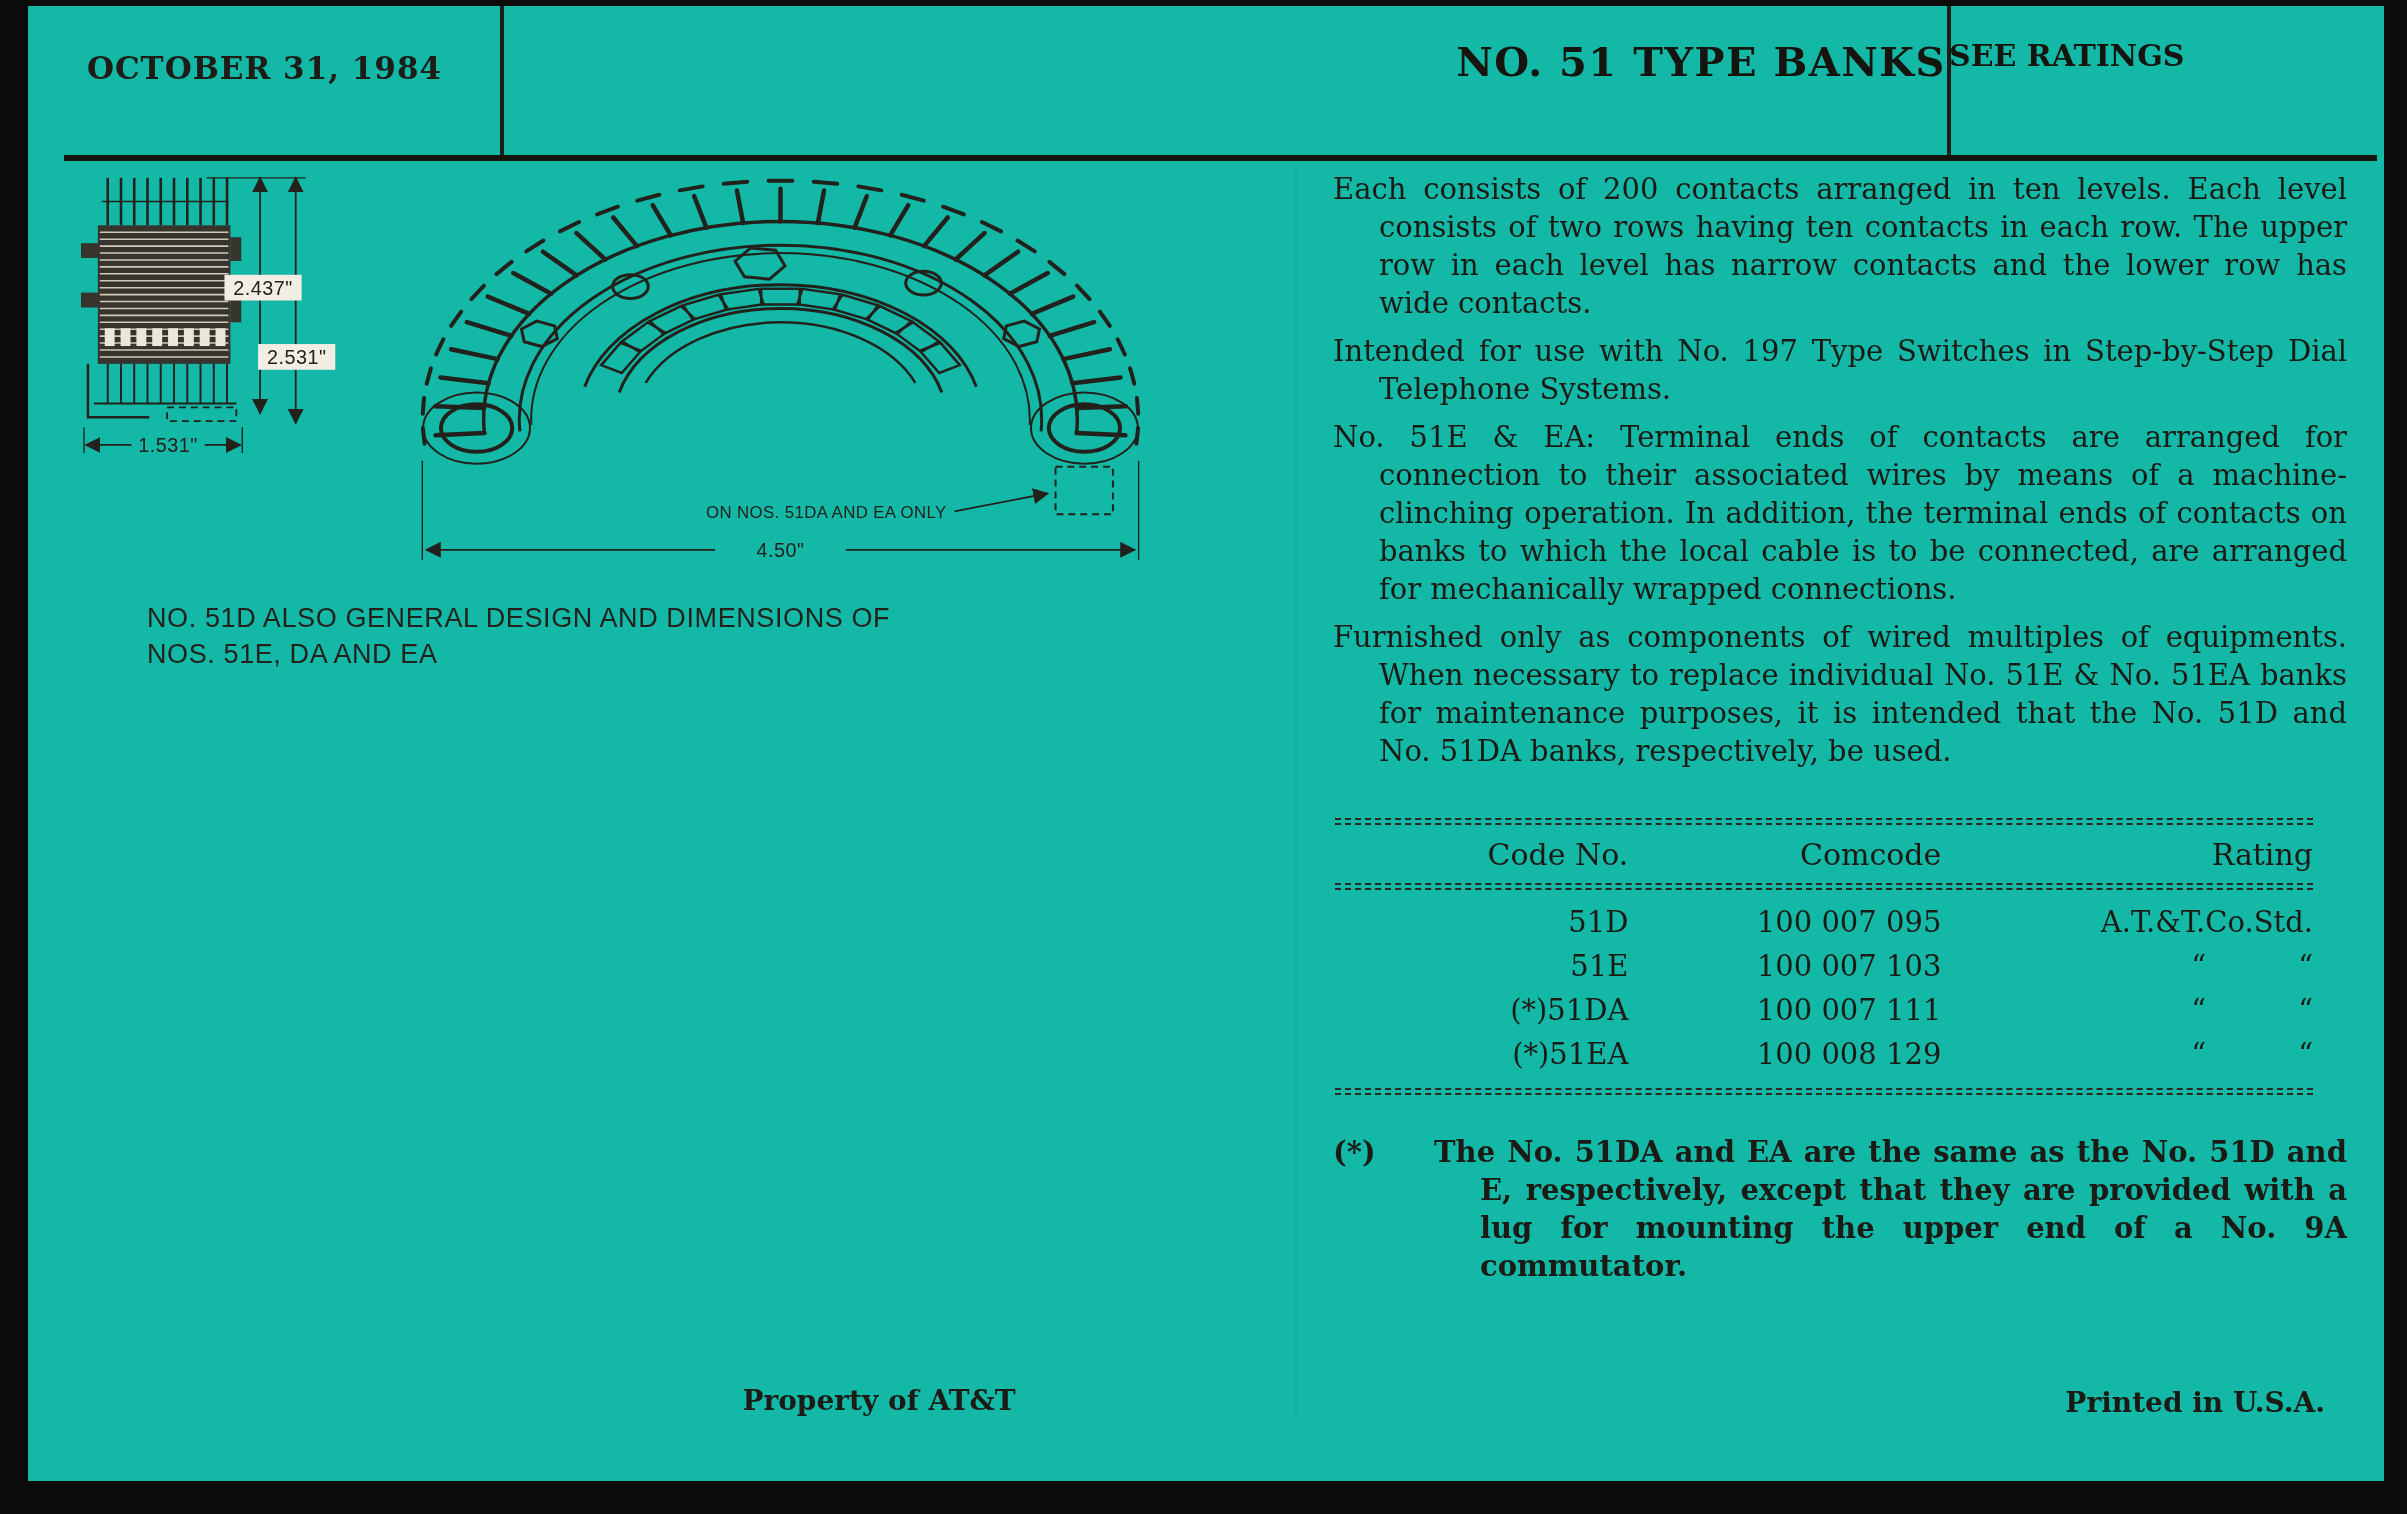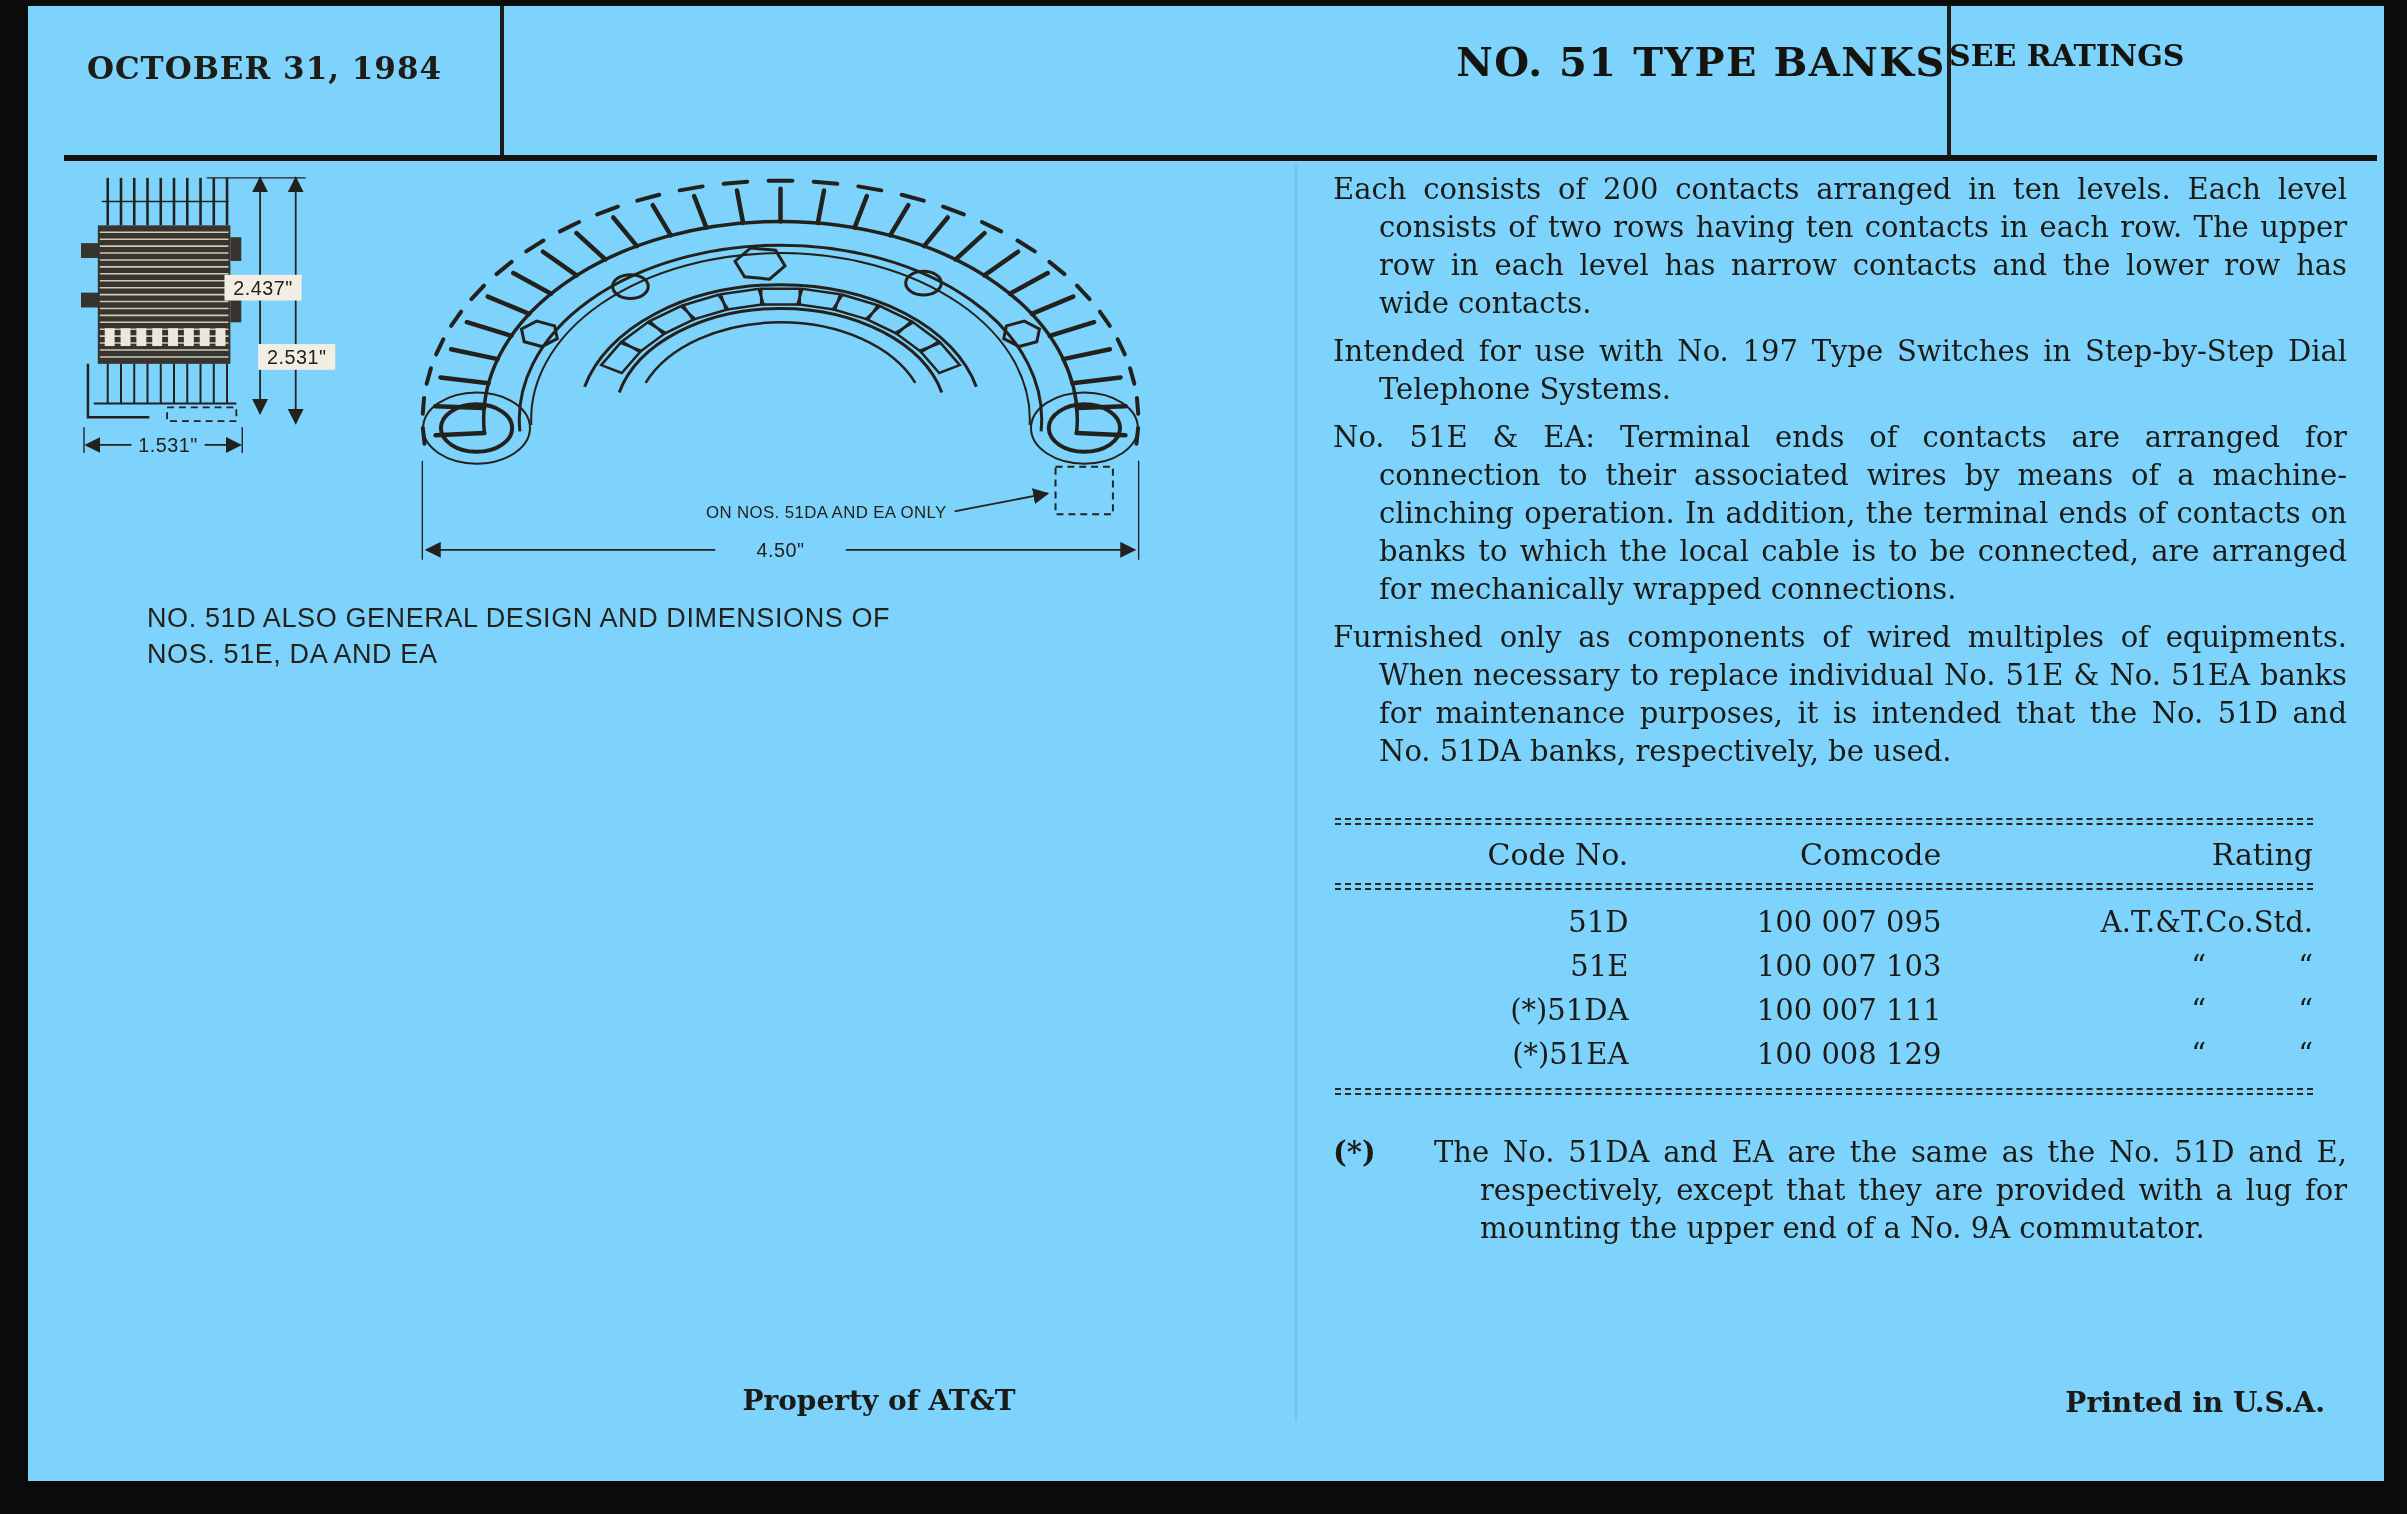--- a/index.html
+++ b/index.html
@@ -1,18 +1,18 @@
 <!DOCTYPE html>
 <html><head>
 <meta charset="utf-8">
 <style>
   *{margin:0;padding:0;box-sizing:border-box}
   html,body{width:2408px;height:1515px;background:#0b0b0b;position:relative;overflow:hidden;
             font-family:"DejaVu Serif",serif}
-  .paper{position:absolute;left:28px;top:6px;width:2356px;height:1475px;background:#7dd3fc}
+  .paper{position:absolute;left:28px;top:6px;width:2356px;height:1475px;background:#14b8a6}
   .notch{position:absolute;background:#0b0b0b}
   .crease{position:absolute;left:1267px;top:158px;width:2px;height:1257px;background:rgba(60,55,45,.10)}
 
   
   .hdr-date{position:absolute;left:0;top:44px;width:473px;text-align:center;
             font:bold 31px "DejaVu Serif",serif;color:#1e1c16;letter-spacing:1px}
   .vline{position:absolute;top:0;width:4px;height:149px;background:#1e1c16}
   .v1{left:472px}.v2{left:1919px}
   .hdr-title{position:absolute;left:475px;top:32px;width:1443px;text-align:right;
              font:bold 40px "DejaVu Serif",serif;letter-spacing:1.5px;color:#16140e}
@@ -40,21 +40,21 @@
   .rtable{margin:48px 0 0 2px;width:978px}
   .rule-d{height:7px;border-top:2px dashed #2a2820;border-bottom:2px dashed #2a2820}
   .trow{display:grid;grid-template-columns:30% 32% 38%;text-align:right;
         font:29px "DejaVu Serif",serif;line-height:44px}
   .thead{padding:8px 0 6px 0;font-size:30px}
   .tbody{padding:10px 0 12px 0}
 
   
   .fnote{display:flex;margin-top:38px;font:29px/38px "DejaVu Serif",serif}
   .fn-marker{flex:0 0 101px;font-weight:bold}
-  .fn-text{flex:1;text-align:justify;text-indent:-46px;padding-left:46px;font-weight:normal;
+  .fn-text{flex:1;text-align:justify;text-indent:-46px;padding-left:46px;font-weight:bold;
            font-family:"DejaVu Serif",serif}
 
   
   .footer-left{position:absolute;left:554px;top:1378px;width:594px;text-align:center;
                font:bold 28px "DejaVu Serif",serif;color:#1c1a15}
   .footer-right{position:absolute;right:59px;top:1380px;font:bold 28px "DejaVu Serif",serif;color:#1c1a15}
 </style>
 </head>
 <body>
 

